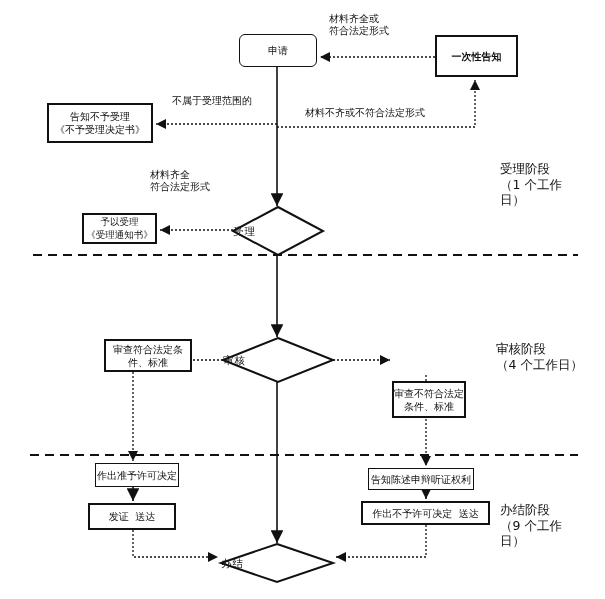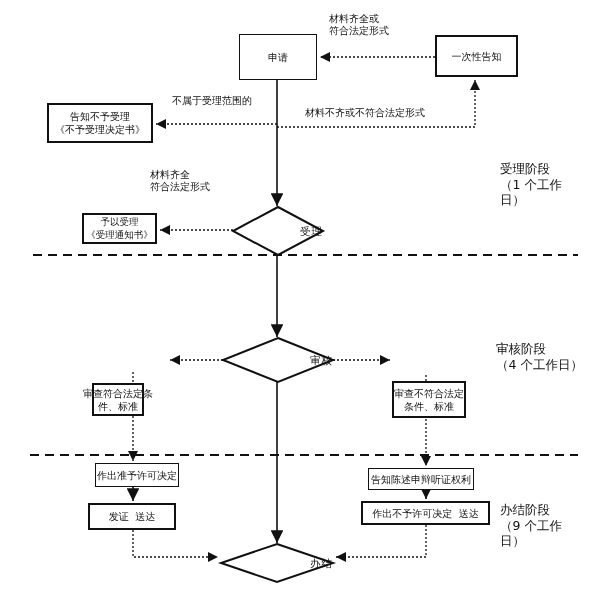--- a/index.html
+++ b/index.html
@@ -11,21 +11,21 @@
   #wires { position:absolute; left:0; top:0; z-index:1; }
   .node {
     position:absolute; z-index:2; box-sizing:border-box; background:#ffffff;
     display:flex; align-items:center; justify-content:center;
     text-align:center; white-space:pre; font-size:10px; line-height:13px; color:#111;
   }
   .b1  { border:1.5px solid #111; }
   .b2  { border:2px solid #111; }
   .b25 { border:2.5px solid #111; }
   .dlabel {
-    position:absolute; z-index:3; text-align:right; font-size:10.5px;
+    position:absolute; z-index:3; text-align:left; font-size:10.5px;
     line-height:12px; color:#111; letter-spacing:1px;
   }
   .elabel {
     position:absolute; z-index:2; white-space:pre-line; text-align:left;
     font-size:10px; line-height:11.5px; color:#111;
   }
   .stage {
     position:absolute; z-index:2; white-space:pre-line; text-align:left;
     font-size:12.5px; line-height:15.5px; color:#111;
   }
@@ -60,39 +60,39 @@
     <path d="M133,372 L133,461" stroke="#111" stroke-width="1.3" stroke-dasharray="2 2" fill="none" marker-end="url(#arr)"></path>
     <path d="M426,375 L426,466" stroke="#111" stroke-width="1.3" stroke-dasharray="2 2" fill="none" marker-end="url(#arr)"></path>
     <path d="M133,530 L133,557 L218,557" stroke="#111" stroke-width="1.3" stroke-dasharray="2 2" fill="none" marker-end="url(#arr)"></path>
     <path d="M426,525 L426,557 L336,557" stroke="#111" stroke-width="1.3" stroke-dasharray="2 2" fill="none" marker-end="url(#arr)"></path>
 
     <polygon points="278,207 323,231 278,255 233,231" fill="#ffffff" stroke="#111" stroke-width="2"></polygon>
     <polygon points="278,338 333,360 278,382 223,360" fill="#ffffff" stroke="#111" stroke-width="2"></polygon>
     <polygon points="277,544 333,563 277,582 221,563" fill="#ffffff" stroke="#111" stroke-width="2"></polygon>
   </svg>
 
-  <div class="node b1" style="left:239px;top:34px;width:78px;height:46px;">
+  <div class="node b1" style="left:239px;top:34px;width:78px;height:33px;border-radius:6px;">
     <span>申请</span>
   </div>
 
-  <div class="node b2" style="left:435px;top:35px;width:83px;height:42px;">
+  <div class="node b2" style="left:435px;top:35px;width:83px;height:42px;font-weight:bold;">
     <span>一次性告知</span>
   </div>
 
   <div class="node b2" style="left:47px;top:103px;width:106px;height:40px;">
     <span>告知不予受理
 《不予受理决定书》</span>
   </div>
 
   <div class="node b2" style="left:82px;top:213px;width:75px;height:31px;font-size:9.5px;line-height:12.5px;">
     <span>予以受理
 《受理通知书》</span>
   </div>
 
-  <div class="node b2" style="left:92px;top:339px;width:52px;height:33px;margin-top:44px;">
+  <div class="node b2" style="left:104px;top:339px;width:88px;height:33px;">
     <span>审查符合法定条
 件、标准</span>
   </div>
 
   <div class="node b2" style="left:392px;top:338px;width:74px;height:37px;margin-top:43px;">
     <span>审查不符合法定
 条件、标准</span>
   </div>
 
   <div class="node b1" style="left:95px;top:463px;width:84px;height:24px;">

